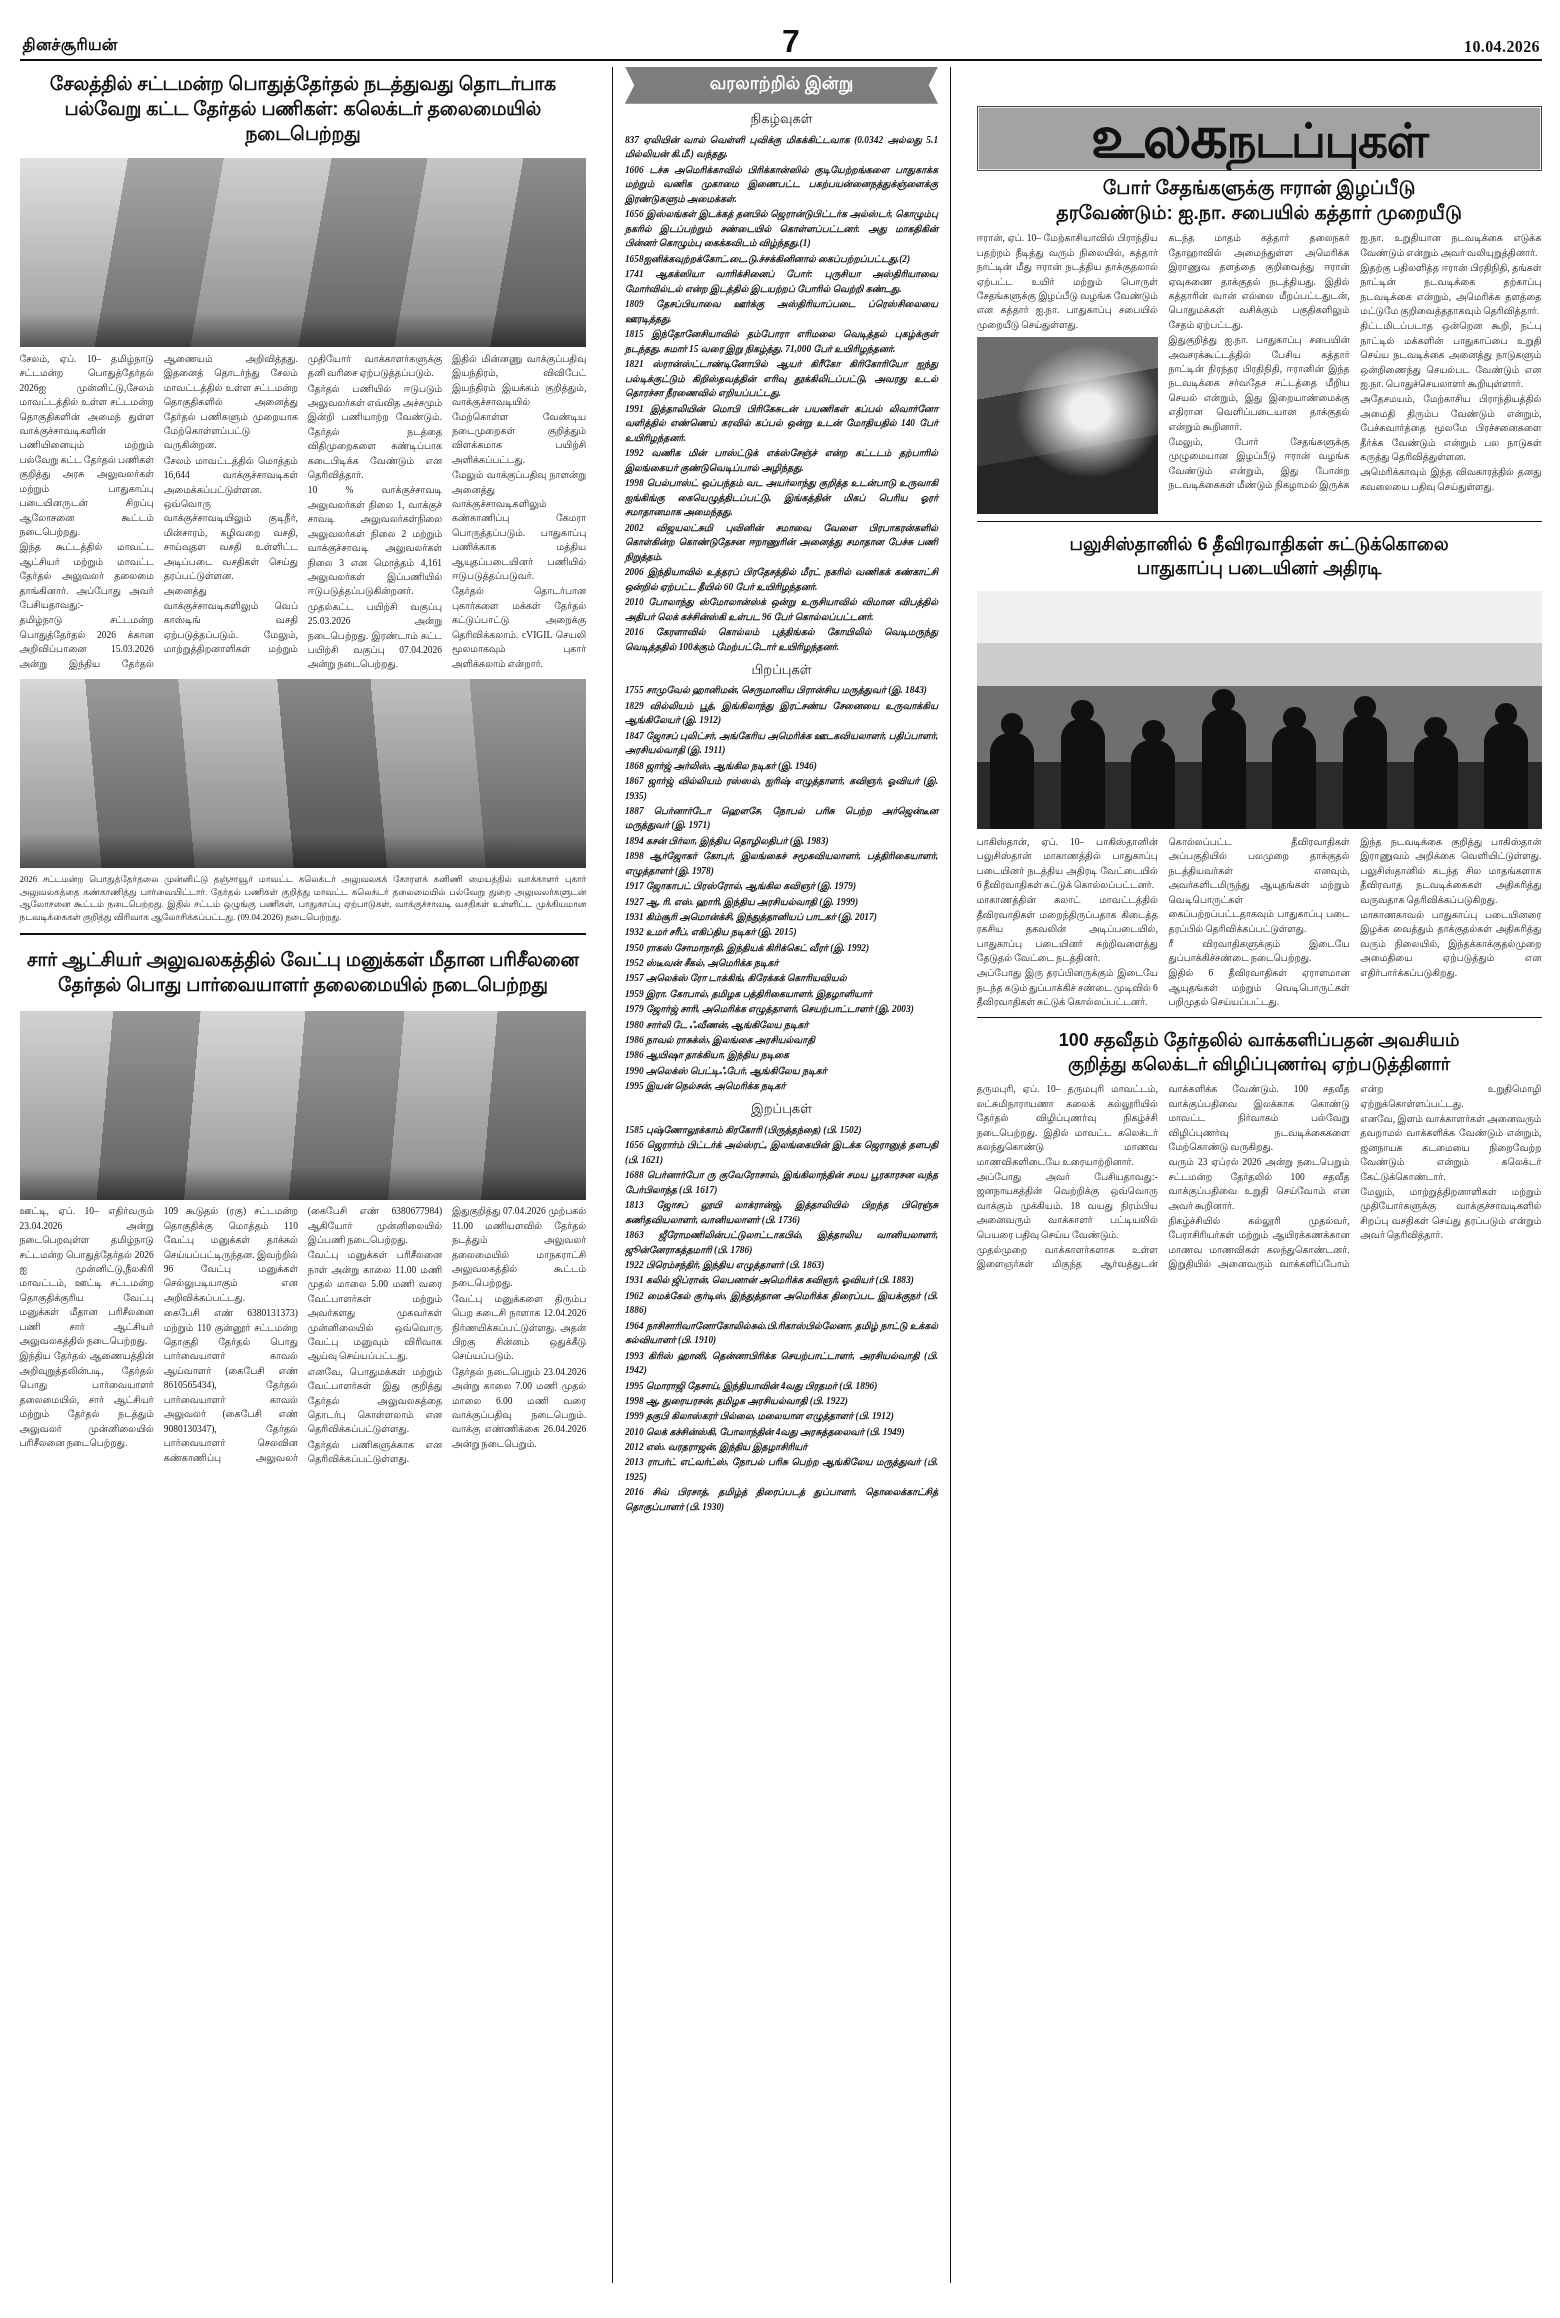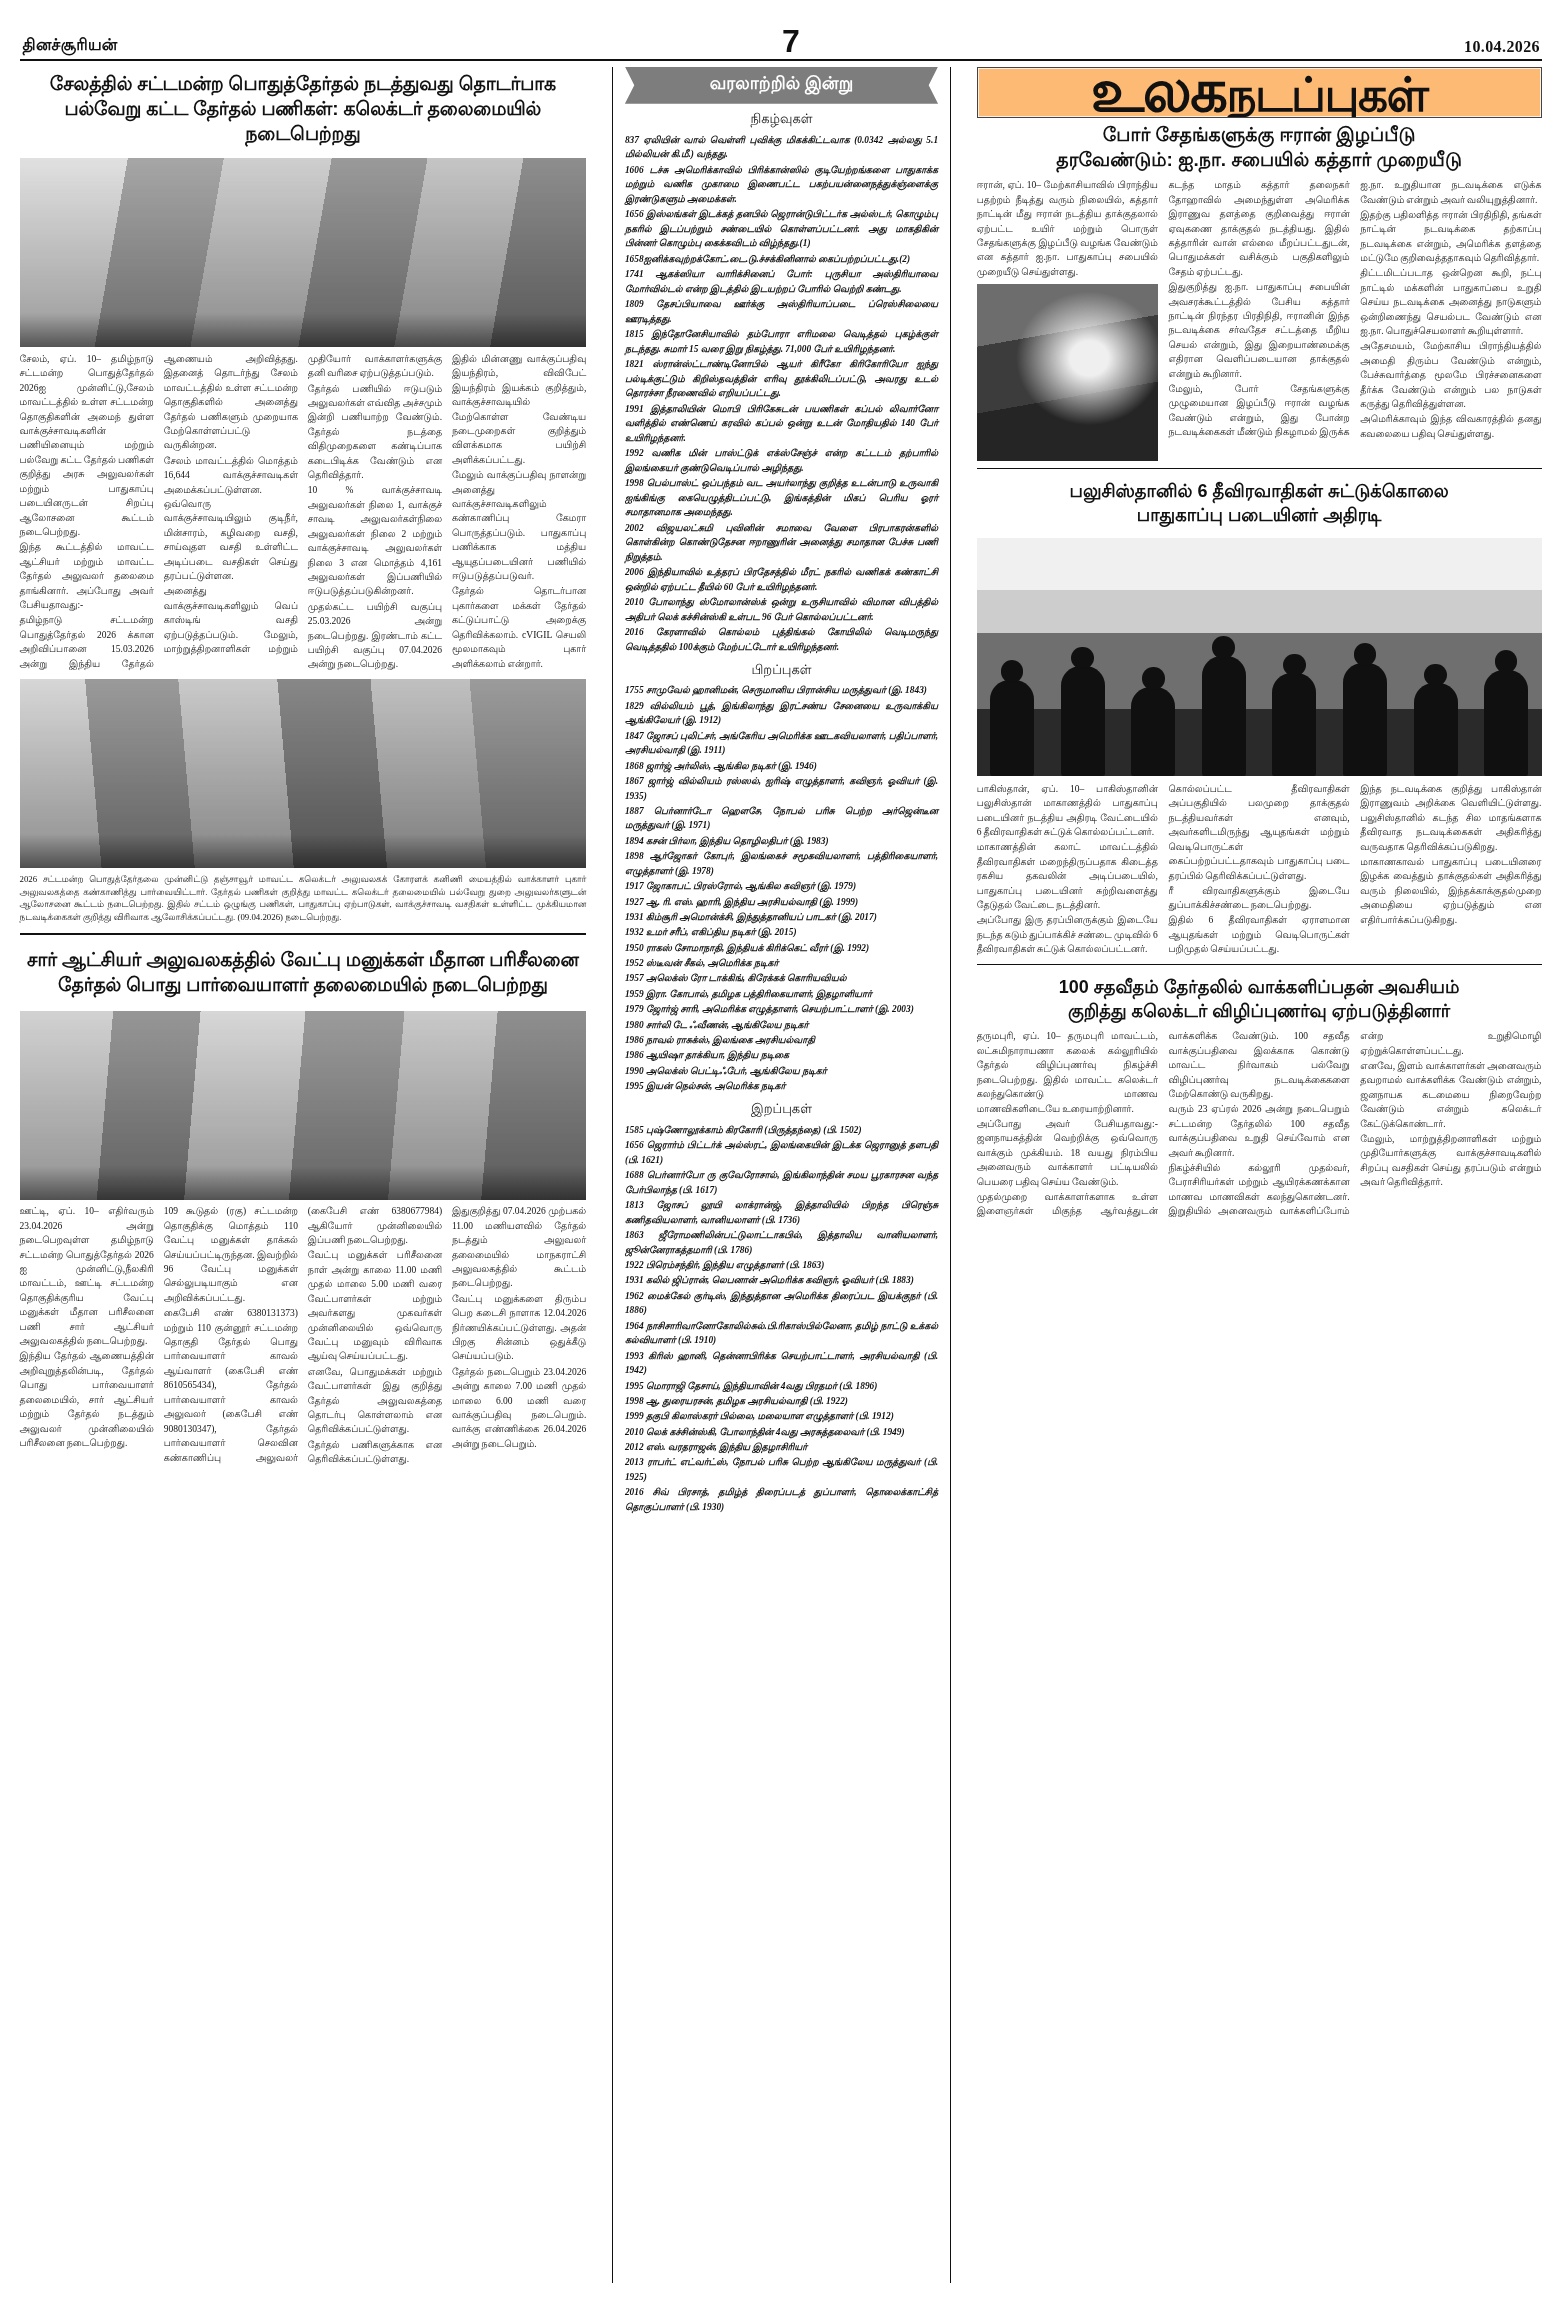--- a/index.html
+++ b/index.html
@@ -32,23 +32,23 @@
   .hl-lg { font-size: 18px; }
   .hl-iran { font-size: 19px; }
   .hl-band { padding: 4.5px 3px 6px 3px; }
 
   
   .banner { background: #7d7d7d; color: #fff; text-align: center;
     font-size: 17.4px; font-weight: 700; padding: 6.8px 0 8.3px 0; margin-bottom: 7.6px;
     clip-path: polygon(0 0, 100% 0, 97% 50%, 100% 100%, 0 100%, 3% 50%); }
 
   
-  .worldbox { border: 1.5px solid #444; background: #fdba74; height: 51px;
+  .worldbox { border: 1.5px solid #444; background: #a3a3a3; height: 65px;
     display: flex; align-items: center; justify-content: center; overflow: hidden;
-    box-shadow: inset 0 0 0 0.8px #fff; }
+    box-shadow: inset 0 0 0 0.8px #fff; margin-top: 39px; }
   .worldbox .wtxt { font-size: 47px; font-weight: 700; letter-spacing: -1.5px; white-space: nowrap;
     line-height: .98; }
   .worldbox .wtxt .big { font-size: 59px; }
 
   
   .sec-head { text-align: center; font-size: 13px; font-weight: 400; margin: 7.6px 0 4.5px 0; }
   .body3 { column-count: 3; column-gap: 10.6px; }
   .body4 { column-count: 4; column-gap: 9.8px; }
   .txt { font-family: "Liberation Serif", serif; font-size: 9.5px; line-height: 1.52;
     text-align: justify; hyphens: auto; word-spacing: -0.4px; }

